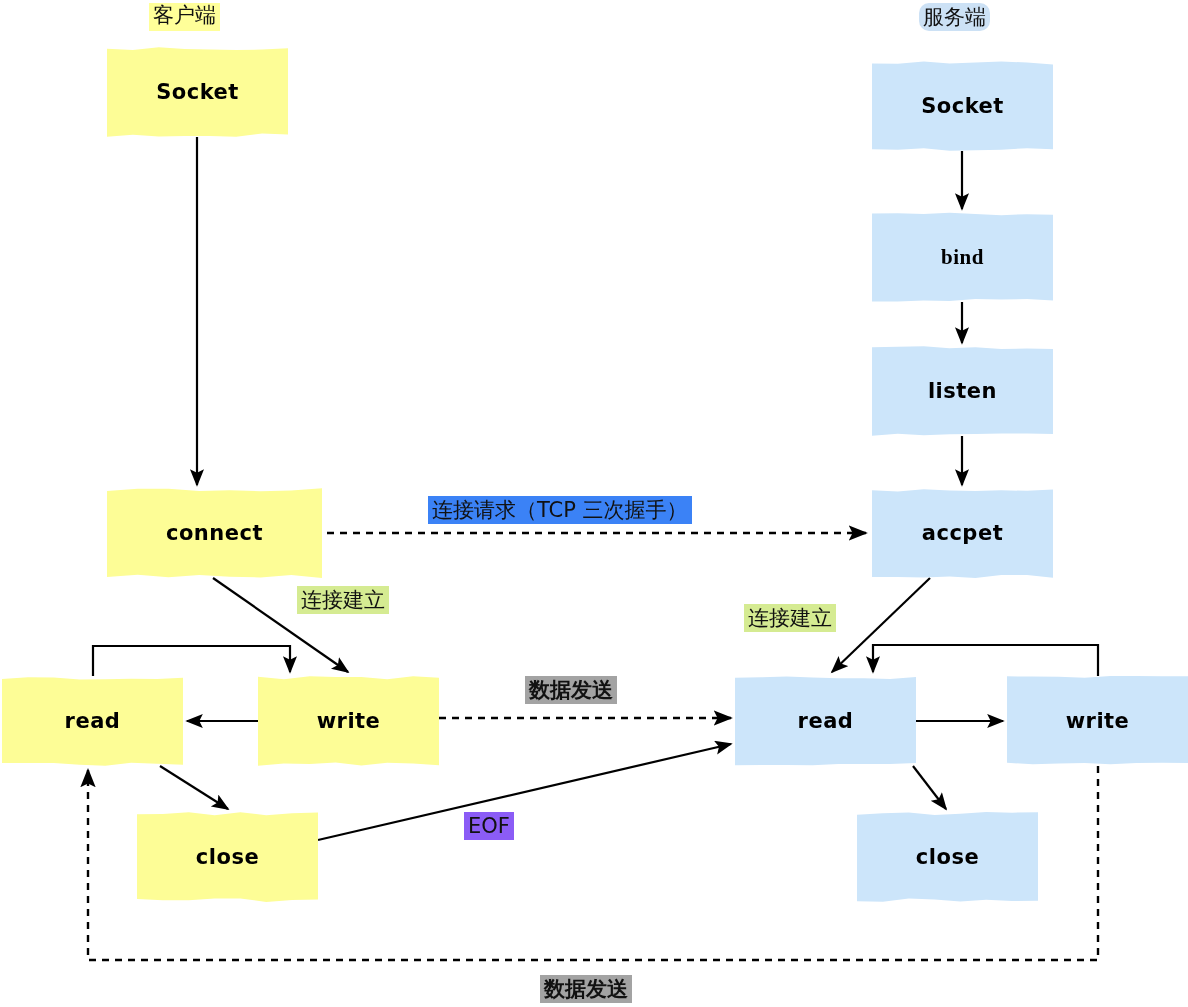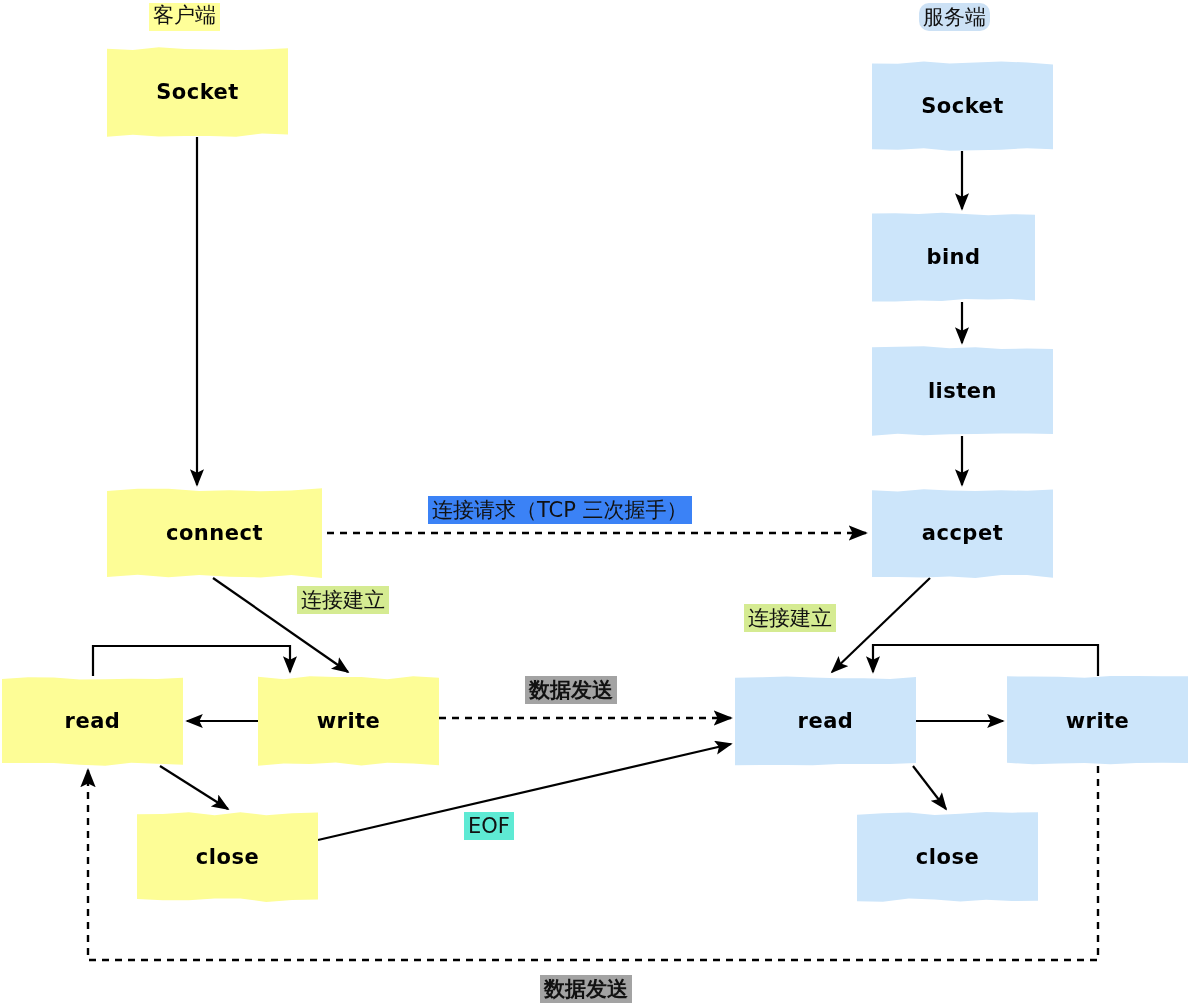--- a/index.html
+++ b/index.html
@@ -56,21 +56,21 @@
     color: #111111;
     padding: 1px 4px;
     white-space: nowrap;
     box-sizing: border-box;
   }
   .tag.header-client { background: #ffff99; }
   .tag.header-server { background: #cce1f5; border-radius: 10px; }
   .tag.pink   { background: #3b82f6; }
   .tag.green  { background: #d5eb92; }
   .tag.orange { background: #a3a3a3; font-weight: 700; }
-  .tag.gray   { background: #5eead4; }
+  .tag.gray   { background: #8b5cf6; }
 </style>
 </head>
 <body>
 
 <div id="canvas">
 
   <svg class="edges" viewBox="0 0 1188 1007">
     <defs>
       <marker id="arrowhead" markerWidth="9" markerHeight="9" refX="7.2" refY="3.2" orient="auto" markerUnits="strokeWidth">
         <path d="M0,0 L8,3.2 L0,6.4 L1.6,3.2 z" fill="#000000"></path>
@@ -108,21 +108,21 @@
       </div>
       <div class="node client" style="left: 258px; top: 676px; width: 181px; height: 90px; clip-path: polygon(0% 0.7%, 14.3% 3.7%, 28.6% 0.2%, 42.9% 1.1%, 57.1% 1.2%, 71.4% 3.5%, 85.7% 0.2%, 100% 2%, 100% 99.1%, 85.7% 97.3%, 71.4% 96.3%, 57.1% 99.5%, 42.9% 96%, 28.6% 97.7%, 14.3% 97.3%, 0% 99.8%);">
         <span class="node-label">write</span>
       </div>
       <div class="node client" style="left: 137px; top: 812px; width: 181px; height: 90px; clip-path: polygon(0% 2.5%, 14.3% 2.1%, 28.6% 0.3%, 42.9% 3.5%, 57.1% 0.2%, 71.4% 3.6%, 85.7% 1.3%, 100% 0.5%, 100% 97.2%, 85.7% 97.8%, 71.4% 100%, 57.1% 96%, 42.9% 96.1%, 28.6% 98%, 14.3% 98.1%, 0% 96.6%);">
         <span class="node-label">close</span>
       </div>
       <div class="node server" style="left: 872px; top: 61px; width: 181px; height: 90px; clip-path: polygon(0% 2.8%, 14.3% 3%, 28.6% 0.5%, 42.9% 2.8%, 57.1% 1.8%, 71.4% 0.5%, 85.7% 1.7%, 100% 3.8%, 100% 98%, 85.7% 96.9%, 71.4% 98.5%, 57.1% 99.2%, 42.9% 99.8%, 28.6% 96.9%, 14.3% 98.7%, 0% 98.1%);">
         <span class="node-label">Socket</span>
       </div>
-      <div class="node server" style="left: 872px; top: 212px; width: 163px; height: 90px; clip-path: polygon(0% 1.7%, 14.3% 1.3%, 28.6% 2.2%, 42.9% 0.8%, 57.1% 2.2%, 71.4% 3.6%, 85.7% 2.4%, 100% 3%, 100% 98.3%, 85.7% 96.7%, 71.4% 97.3%, 57.1% 96.6%, 42.9% 99%, 28.6% 98.2%, 14.3% 99.4%, 0% 99.4%);">
+      <div class="node server" style="left: 872px; top: 212px; width: 181px; height: 90px; clip-path: polygon(0% 1.7%, 14.3% 1.3%, 28.6% 2.2%, 42.9% 0.8%, 57.1% 2.2%, 71.4% 3.6%, 85.7% 2.4%, 100% 3%, 100% 98.3%, 85.7% 96.7%, 71.4% 97.3%, 57.1% 96.6%, 42.9% 99%, 28.6% 98.2%, 14.3% 99.4%, 0% 99.4%); font-family: Liberation Serif, serif;">
         <span class="node-label">bind</span>
       </div>
       <div class="node server" style="left: 872px; top: 346px; width: 181px; height: 90px; clip-path: polygon(0% 1.4%, 14.3% 0.9%, 28.6% 0.3%, 42.9% 2.6%, 57.1% 1.4%, 71.4% 3.4%, 85.7% 2.8%, 100% 3.4%, 100% 97.8%, 85.7% 97.1%, 71.4% 97.2%, 57.1% 97.7%, 42.9% 98.1%, 28.6% 99.1%, 14.3% 97.6%, 0% 99.6%);">
         <span class="node-label">listen</span>
       </div>
       <div class="node server" style="left: 872px; top: 488px; width: 181px; height: 90px; clip-path: polygon(0% 2.5%, 14.3% 3.9%, 28.6% 1.4%, 42.9% 2.9%, 57.1% 3.2%, 71.4% 2.6%, 85.7% 3.1%, 100% 1.6%, 100% 99.6%, 85.7% 96.8%, 71.4% 96.6%, 57.1% 99.9%, 42.9% 98.4%, 28.6% 99.5%, 14.3% 98.8%, 0% 99%);">
         <span class="node-label">accpet</span>
       </div>
       <div class="node server" style="left: 735px; top: 676px; width: 181px; height: 90px; clip-path: polygon(0% 2%, 14.3% 1.4%, 28.6% 0.6%, 42.9% 1.6%, 57.1% 2.4%, 71.4% 2.6%, 85.7% 3.4%, 100% 1.1%, 100% 96.6%, 85.7% 97.7%, 71.4% 97.9%, 57.1% 97.7%, 42.9% 99.2%, 28.6% 98.9%, 14.3% 98.9%, 0% 99.1%);">
         <span class="node-label">read</span>

